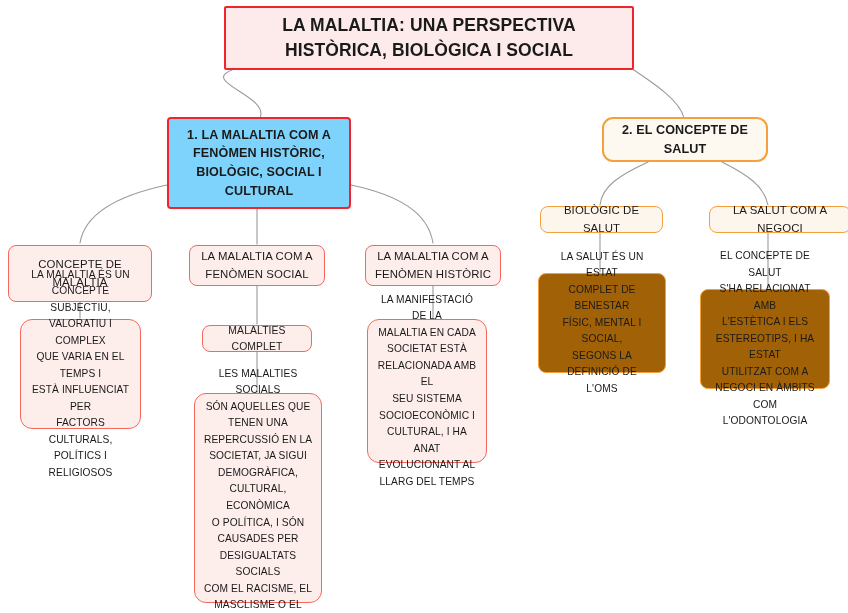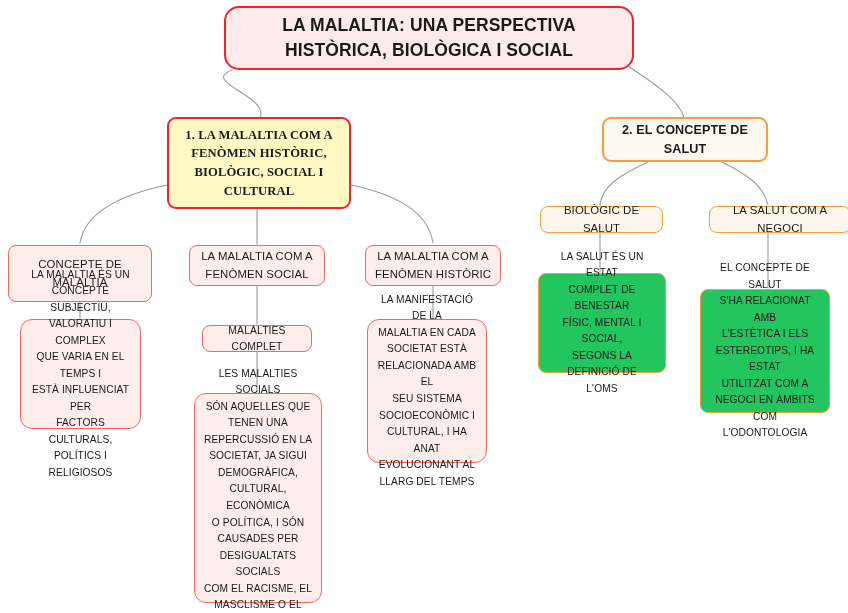--- a/index.html
+++ b/index.html
@@ -44,38 +44,37 @@
     display: block;
     width: 100%;
     white-space: pre-line;
   }
 
   
   .n-root {
     border-width: 2.5px;
     border-color: #f0242a;
     background: #fdeaea;
-    border-radius: 15px;
+    border-radius: 2px;
     font-weight: bold;
     font-size: 17.5px;
     color: #1a1a1a;
     line-height: 1.42;
   }
 
   
   .n-branch-red {
     border-width: 2.2px;
     border-color: #f0242a;
-    background: #fef9c3;
-    border-radius: 9px;
+    background: #7dd3fc;
+    border-radius: 4px;
     font-weight: bold;
     font-size: 12.6px;
     color: #1a1a1a;
     line-height: 1.48;
-    font-family: Liberation Serif, serif;
   }
   
   .n-branch-orange {
     border-width: 2.2px;
     border-color: #f5a03c;
     background: #fdf8f0;
     border-radius: 9px;
     font-weight: bold;
     font-size: 12.6px;
     color: #1a1a1a;
@@ -109,21 +108,21 @@
     background: #fdeeeb;
     border-radius: 12px;
     font-size: 10.2px;
     color: #1a1a1a;
     line-height: 1.62;
     padding: 5px 7px;
   }
   .n-leaf-orange {
     border-width: 1.8px;
     border-color: #f5a03c;
-    background: #22c55e;
+    background: #a16207;
     border-radius: 8px;
     font-size: 10.2px;
     color: #1a1a1a;
     line-height: 1.62;
     padding: 5px 7px;
   }
 </style>
 </head>
 <body>
 
@@ -161,21 +160,21 @@
 HISTÒRICA, BIOLÒGICA I SOCIAL</span>
   </div>
 
   <div class="node n-branch-red" style="left:167px; top:117px; width:184px; height:92px; padding:4px 8px;">
     <span class="txt">1. LA MALALTIA COM A
 FENÒMEN HISTÒRIC,
 BIOLÒGIC, SOCIAL I
 CULTURAL</span>
   </div>
 
-  <div class="node n-branch-orange" style="left:602px; top:117px; width:166px; height:45px; padding:4px 8px;">
+  <div class="node n-branch-orange" style="left:602px; top:117px; width:166px; height:45px; padding:4px 8px;border-radius:11px;">
     <span class="txt">2. EL CONCEPTE DE
 SALUT</span>
   </div>
 
   <div class="node n-sub-red" style="left:8px; top:245px; width:144px; height:57px; padding:3px 5px;">
     <span class="txt">CONCEPTE DE MALALTIA</span>
   </div>
 
   <div class="node n-sub-red" style="left:189px; top:245px; width:136px; height:41px; padding:3px 5px;">
     <span class="txt">LA MALALTIA COM A
@@ -238,21 +237,21 @@
   </div>
 
   <div class="node n-leaf-orange" style="left:538px; top:273px; width:128px; height:100px;">
     <span class="txt">LA SALUT ÉS UN ESTAT
 COMPLET DE BENESTAR
 FÍSIC, MENTAL I SOCIAL,
 SEGONS LA DEFINICIÓ DE
 L'OMS</span>
   </div>
 
-  <div class="node n-leaf-orange" style="left:700px; top:289px; width:130px; height:124px;">
+  <div class="node n-leaf-orange" style="left:700px; top:289px; width:130px; height:100px;">
     <span class="txt">EL CONCEPTE DE SALUT
 S'HA RELACIONAT AMB
 L'ESTÈTICA I ELS
 ESTEREOTIPS, I HA ESTAT
 UTILITZAT COM A
 NEGOCI EN ÀMBITS COM
 L'ODONTOLOGIA</span>
   </div>
 
 </div>

